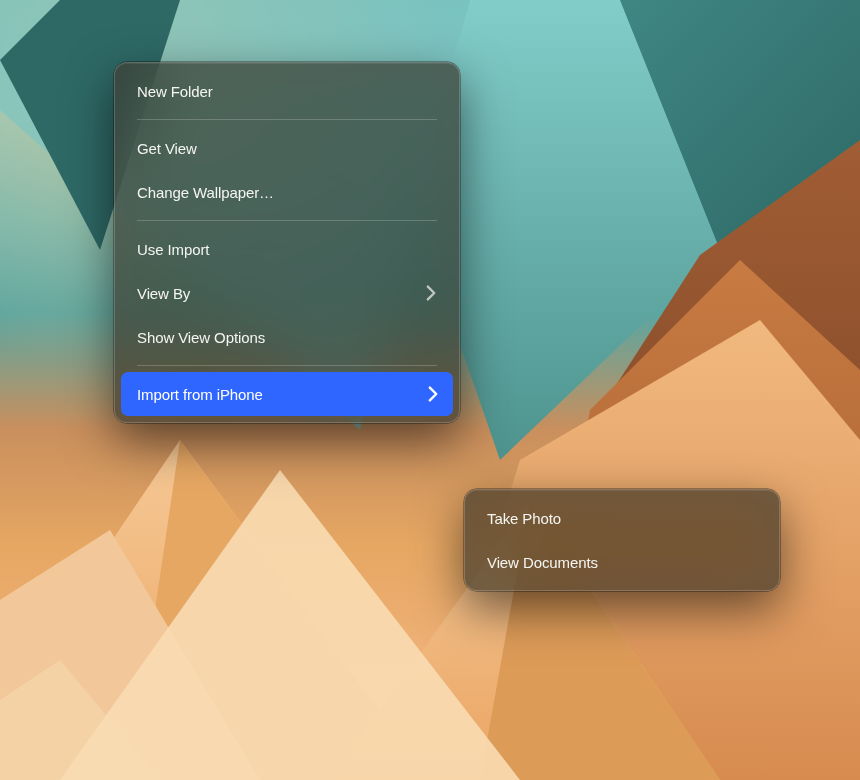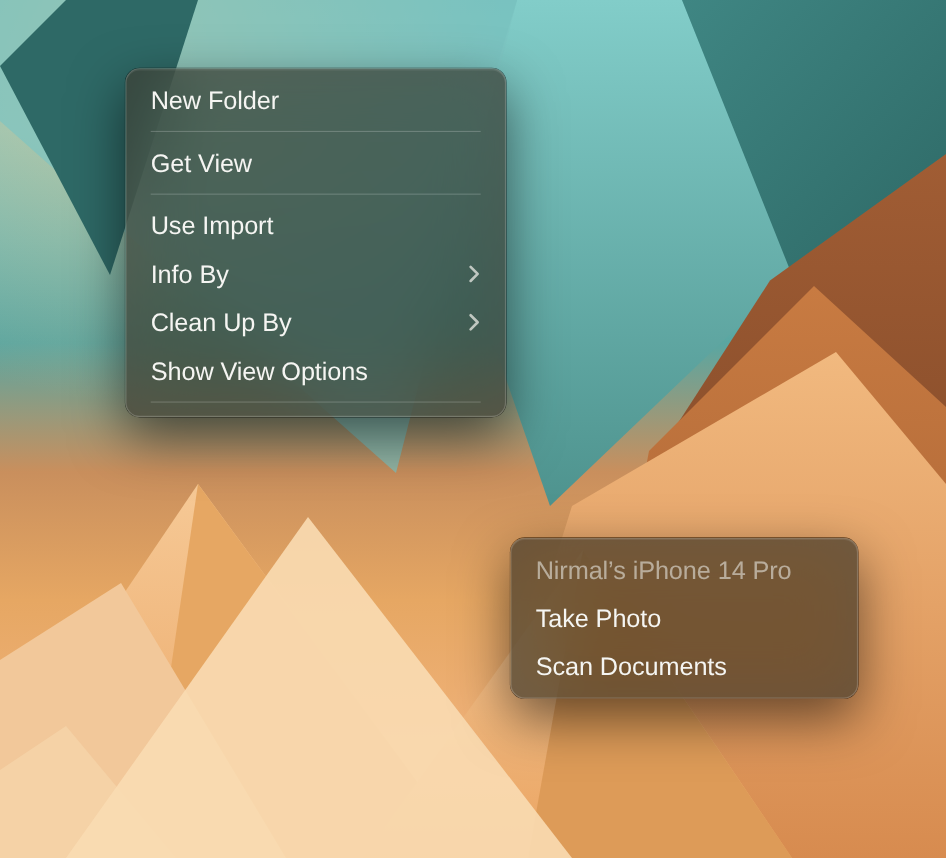--- a/index.html
+++ b/index.html
@@ -56,21 +56,21 @@
     width: 314px;
     z-index: 11;
   }
 
   .menu-item {
     position: relative;
     display: flex;
     align-items: center;
     height: 44px;
     padding: 0 22px 0 22px;
-    font-size: 23px;
+    font-size: 15px;
     letter-spacing: -0.1px;
     cursor: default;
     user-select: none;
   }
 
   .menu-item .label {
     flex: 1 1 auto;
     white-space: nowrap;
     color: #f5f5f2;
   }
@@ -171,49 +171,49 @@
 </div>
 
 <div class="menu menu-primary">
   <div class="menu-item">
     <span class="label">New Folder</span>
   </div>
   <div class="sep"></div>
   <div class="menu-item">
     <span class="label">Get View</span>
   </div>
+  <div class="menu-item">
+    <span class="label">Change Wallpaper…</span>
+  </div>
   <div class="sep"></div>
   <div class="menu-item">
     <span class="label">Use Import</span>
   </div>
   <div class="menu-item">
-    <span class="label">Info By</span>
+    <span class="label">View By</span>
     <span class="chevron">
       <svg viewBox="0 0 12 18">
           <path d="M2 2 L9 9 L2 16"></path>
         </svg>
     </span>
   </div>
   <div class="menu-item">
-    <span class="label">Clean Up By</span>
+    <span class="label">Show View Options</span>
+  </div>
+  <div class="sep"></div>
+  <div class="menu-item highlighted">
+    <span class="label">Import from iPhone</span>
     <span class="chevron">
       <svg viewBox="0 0 12 18">
           <path d="M2 2 L9 9 L2 16"></path>
         </svg>
     </span>
   </div>
-  <div class="menu-item">
-    <span class="label">Show View Options</span>
-  </div>
-  <div class="sep"></div>
 </div>
 
 <div class="menu menu-sub">
-  <div class="menu-item header">
-    <span class="label">Nirmal’s iPhone 14 Pro</span>
-  </div>
   <div class="menu-item">
     <span class="label">Take Photo</span>
   </div>
   <div class="menu-item">
-    <span class="label">Scan Documents</span>
+    <span class="label">View Documents</span>
   </div>
 </div>
 
 </body></html>

